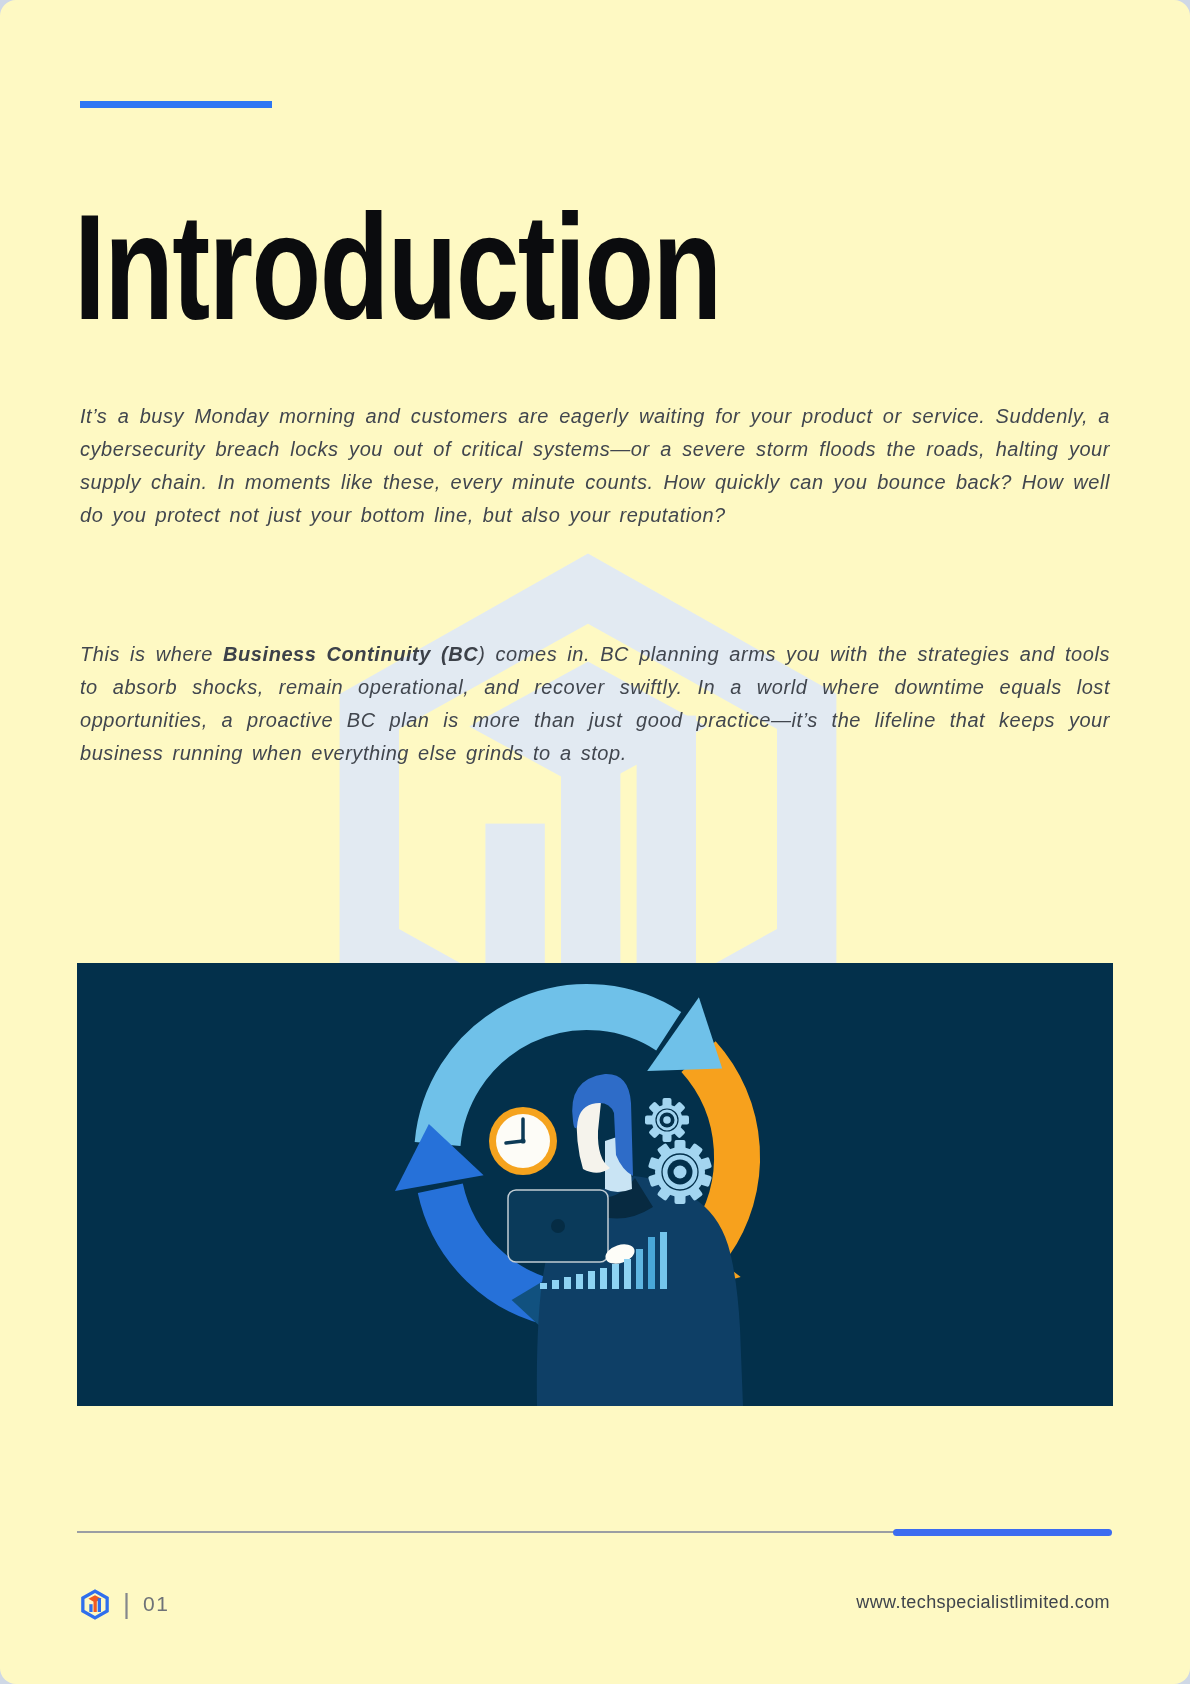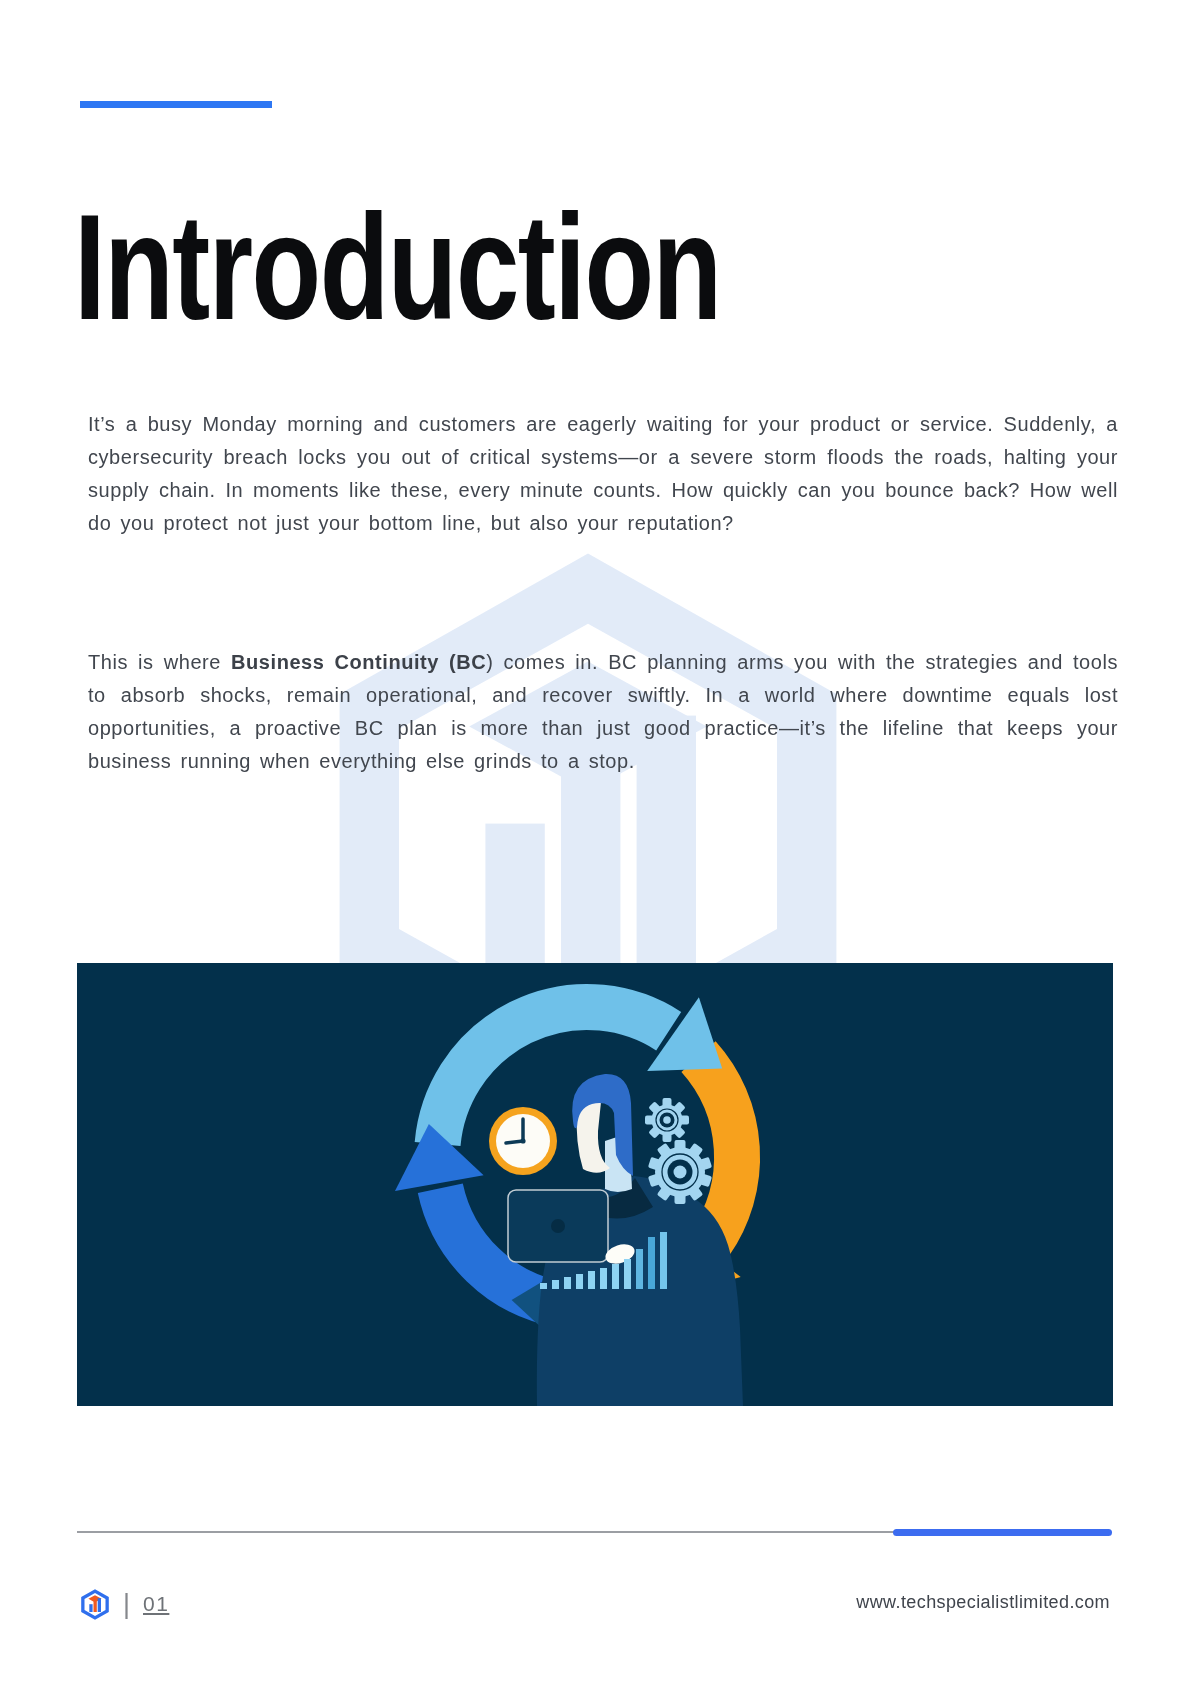--- a/index.html
+++ b/index.html
@@ -15,23 +15,23 @@
     position:absolute;left:80px;top:101px;width:192px;height:7px;
     background:#2e77f3;
   }
   .page-title{
     position:absolute;left:74px;top:192px;margin:0;
     font-size:150px;line-height:1;font-weight:700;color:#0b0c0e;
     letter-spacing:-2px;white-space:nowrap;
     transform:scaleX(0.76);transform-origin:left top;
   }
   .body-copy{
-    position:absolute;left:80px;width:1030px;margin:8px;
+    position:absolute;left:80px;width:1030px;margin:0;
     font-size:20px;line-height:33px;color:#41464e;
-    text-align:justify;letter-spacing:0.55px;word-spacing:3px;
+    text-align:justify;letter-spacing:0.55px;word-spacing:3px;font-style:italic;
   }
   .p1{top:400px;}
   .p2{top:638px;}
   .body-copy b{font-weight:700;color:#3c4149;}
   .watermark{
     position:absolute;left:318px;top:532px;width:540px;height:594px;
     opacity:0.9;
   }
   .hero{
     position:absolute;left:77px;top:963px;width:1036px;height:443px;
@@ -43,30 +43,30 @@
   }
   .footer-rule-blue{
     position:absolute;left:893px;top:1529px;width:219px;height:7px;
     border-radius:4px;background:#3c6cf0;
   }
   .footer-left{
     position:absolute;left:80px;top:1584px;height:40px;
     display:flex;align-items:center;gap:13px;
   }
   .footer-sep{font-size:27px;font-weight:300;color:#85888c;line-height:1;}
-  .footer-page-num{font-size:21px;color:#6e7277;letter-spacing:1.5px;text-decoration:underline;}
+  .footer-page-num{font-size:21px;color:#6e7277;letter-spacing:1.5px;}
   .footer-site{
     position:absolute;right:80px;top:1592px;
     font-size:18px;color:#3f444c;letter-spacing:0.4px;text-decoration:none;
   }
 </style>
 </head>
 <body>
 
-<div class="page" style="background-color: #ffffff;">
+<div class="page" style="background-color: #fef9c3; border-radius: 16px;">
 
   <div class="accent-line" style="background-color: rgb(46, 119, 243);"></div>
 
   <h1 class="page-title">Introduction</h1>
 
   <svg class="watermark" viewBox="0 0 100 110" preserveAspectRatio="none">
     <path fill="#dfe9f8" fill-rule="evenodd" d="M50 4 L96 30 V80 L50 106 L4 80 V30 Z M50 17 L15 36.5 V73.5 L50 93 L85 73.5 V36.5 Z"></path>
     <path fill="#dfe9f8" d="M50 24 L72 36 L50 48 L28 36 Z"></path>
     <rect fill="#dfe9f8" x="31" y="54" width="11" height="26"></rect>
     <rect fill="#dfe9f8" x="45" y="44" width="11" height="36"></rect>

